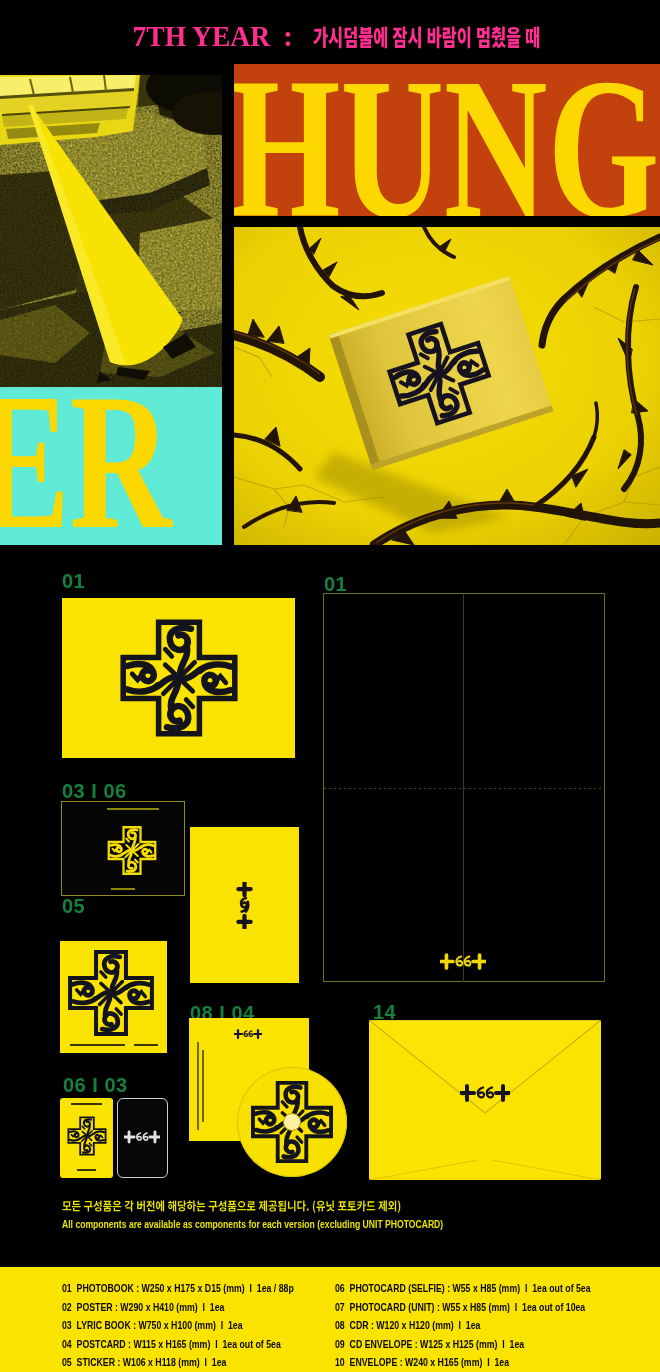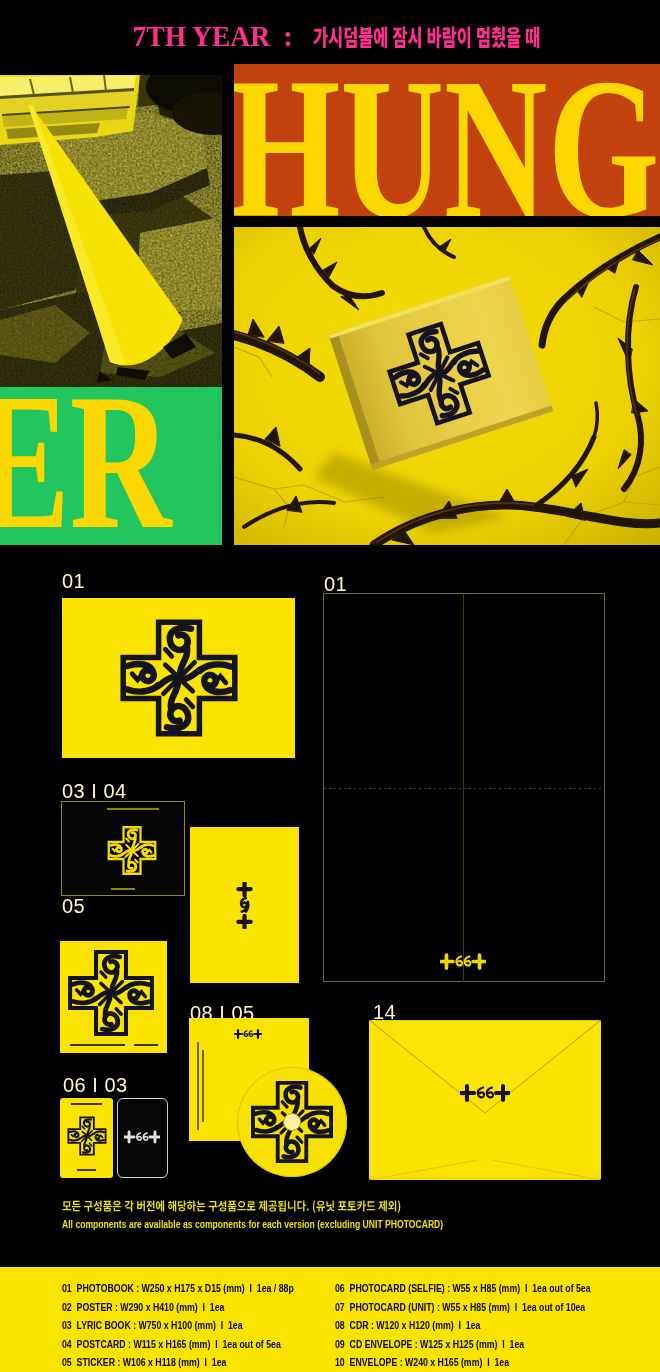--- a/index.html
+++ b/index.html
@@ -1,17 +1,17 @@
 <!DOCTYPE html>
 <html><head><meta charset="utf-8">
 <style>
 html,body{margin:0;padding:0;background:#000}
 body{width:660px;height:1372px;position:relative;overflow:hidden;font-family:"Liberation Sans",sans-serif}
 .abs{position:absolute}
-.lbl{position:absolute;color:#fef9c3;font-weight:normal;font-size:20px;letter-spacing:.5px;line-height:1}
+.lbl{position:absolute;color:#15803d;font-weight:bold;font-size:20px;letter-spacing:.5px;line-height:1}
 .row{white-space:nowrap;font-weight:bold;color:#0a0a00}
 </style></head>
 <body>
 <svg width="0" height="0" style="position:absolute">
 <defs>
 <g id="cross">
  <path d="M33 3.5 H67 V33 H96.5 V67 H67 V96.5 H33 V67 H3.5 V33 H33 Z" fill="none" stroke="currentColor" stroke-width="4.6"></path>
  <g fill="none" stroke="currentColor" stroke-width="5.4" stroke-linecap="round">
   <path d="M60 9 C49 6 41 11 42.5 19 C44 27 53 29.5 56.5 23 C59 18 55 12.5 49.5 14.5"></path>
   <path d="M56.5 23 C58.5 33 52 37 51 45"></path>
@@ -193,21 +193,21 @@
  <rect x="-95" y="-71" width="190" height="142" fill="url(#boxg)"></rect>
  <rect x="-95" y="-71" width="9" height="142" fill="#a8901f"></rect>
  <rect x="-95" y="65" width="190" height="6" fill="#bda428"></rect>
  <rect x="-95" y="-71" width="190" height="4" fill="#f2e060"></rect>
  <g color="#17121f">
         <use href="#cross" transform="translate(-52,-50)"></use>
       </g>
 </g>
 </svg>
 
-<div class="abs" style="left:0;top:387px;width:222px;height:158px;background:#22c55e;overflow:hidden">
+<div class="abs" style="left:0;top:387px;width:222px;height:158px;background:#5eead4;overflow:hidden">
 <svg width="222" height="158" viewBox="0 0 222 158">
       <text transform="translate(-24,140) scale(0.718,1)" font-family="Liberation Serif" font-weight="bold" font-size="196" fill="#fcd800">ER</text>
     </svg>
 </div>
 
 <div class="lbl" style="left:62px;top:571px">01</div>
 
 <div class="abs" style="left:62px;top:598px;width:233px;height:160px;background:#fbe300">
 <svg class="abs" style="left:57px;top:19px" width="120" height="122" viewBox="0 0 100 100" color="#14141e">
       <use href="#cross"></use>
@@ -217,21 +217,21 @@
 <div class="lbl" style="left:324px;top:574px">01</div>
 
 <div class="abs" style="left:323px;top:593px;width:282px;height:389px;background:#000;border:1px solid #6f6d1e;box-sizing:border-box">
 <div class="abs" style="left:139px;top:0;width:1px;height:388px;background:#3f3d14"></div>
 <div class="abs" style="left:0;top:194px;width:280px;height:1px;background:repeating-linear-gradient(90deg,#4a4816 0 2px,transparent 2px 5px)"></div>
 <svg class="abs" style="left:116px;top:359px" width="46" height="17" viewBox="0 0 100 36" color="#f0d802">
       <use href="#hlogo"></use>
     </svg>
 </div>
 
-<div class="lbl" style="left:62px;top:781px">03 I 04</div>
+<div class="lbl" style="left:62px;top:781px">03 I 06</div>
 
 <div class="abs" style="left:61px;top:801px;width:124px;height:95px;background:#050503;border:1px solid #8f8a22;box-sizing:border-box">
 <div class="abs" style="left:45px;top:6px;width:52px;height:2px;background:#b0a800;opacity:.8"></div>
 <svg class="abs" style="left:45px;top:23px" width="50" height="51" viewBox="0 0 100 100" color="#f4dc00">
       <use href="#cross"></use>
     </svg>
 <div class="abs" style="left:49px;top:86px;width:24px;height:1.5px;background:#b0a800;opacity:.8"></div>
 </div>
 
 <div class="abs" style="left:190px;top:827px;width:109px;height:156px;background:#fbe300">
@@ -259,21 +259,21 @@
     </svg>
 <div class="abs" style="left:17px;top:71px;width:19px;height:2px;background:#3a3608"></div>
 </div>
 
 <div class="abs" style="left:117px;top:1098px;width:51px;height:80px;background:#060606;border:1px solid #cfcfcf;box-sizing:border-box;border-radius:6px">
 <svg class="abs" style="left:6px;top:31px" width="36" height="14" viewBox="0 0 100 36" color="#e2e2e2">
       <use href="#hlogo"></use>
     </svg>
 </div>
 
-<div class="lbl" style="left:190px;top:1003px">08 I 05</div>
+<div class="lbl" style="left:190px;top:1003px">08 I 04</div>
 
 <div class="abs" style="left:189px;top:1018px;width:120px;height:123px;background:#fbe300">
 <svg class="abs" style="left:45px;top:11px" width="28" height="10" viewBox="0 0 100 36" color="#17121f">
       <use href="#hlogo"></use>
     </svg>
 <div class="abs" style="left:8px;top:24px;width:1.5px;height:88px;background:#6e6814"></div>
 <div class="abs" style="left:13px;top:32px;width:1.5px;height:72px;background:#6e6814"></div>
 </div>
 
 <div class="abs" style="left:237px;top:1067px;width:110px;height:110px;background:#f8e000;border-radius:50%;box-shadow:0 0 0 1px #d8c200 inset">

